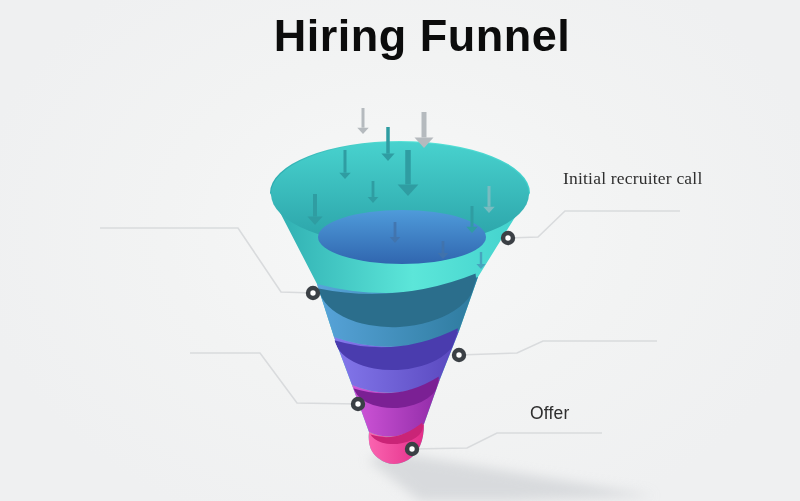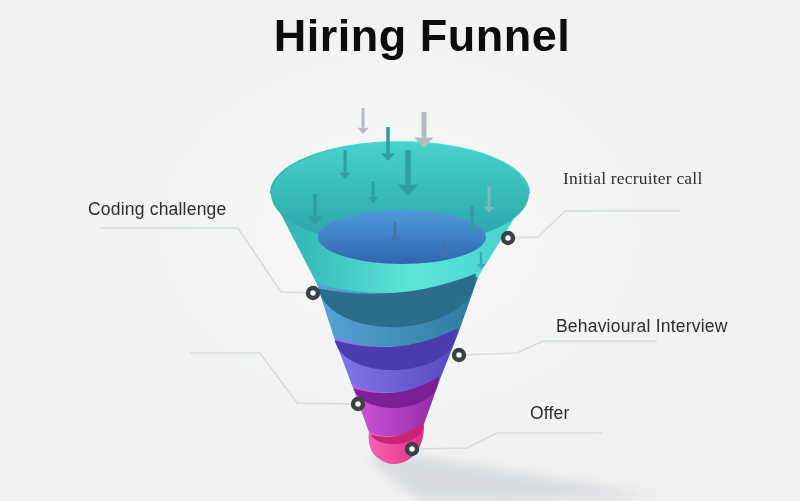--- a/index.html
+++ b/index.html
@@ -186,17 +186,15 @@
       <circle cx="313" cy="293" r="2.7"></circle>
       <circle cx="459" cy="355" r="2.7"></circle>
       <circle cx="358" cy="404" r="2.7"></circle>
       <circle cx="412" cy="449" r="2.7"></circle>
     </g>
   </svg>
 
   <h1 class="page-title">Hiring Funnel</h1>
 
   <div class="callout initial">Initial recruiter call</div>
-  <div class="callout coding">Coding challenge</div>
-  <div class="callout behavioural">Behavioural Interview</div>
   <div class="callout offer">Offer</div>
 
 </div>
 
 </body></html>

